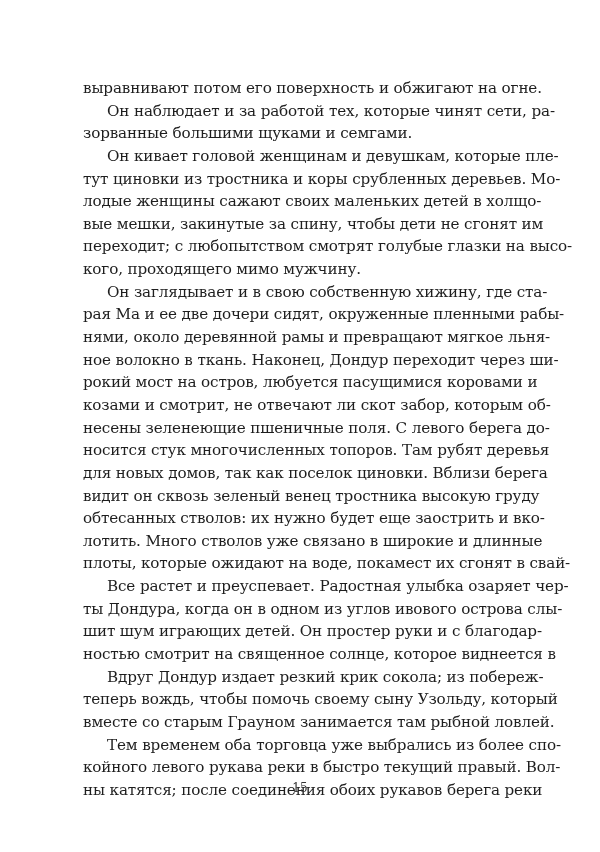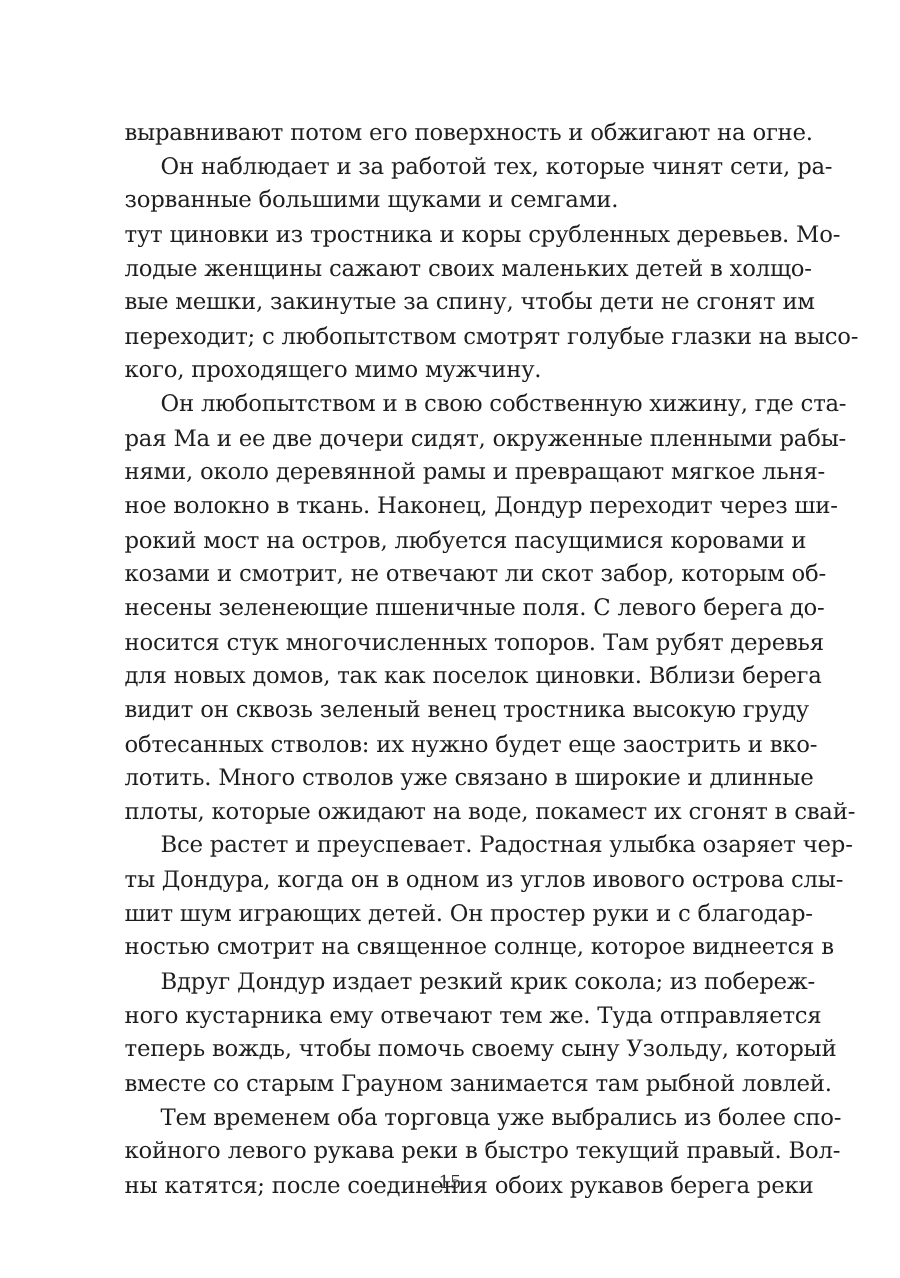--- a/index.html
+++ b/index.html
@@ -48,44 +48,44 @@
       color: #333333;
     }
   </style>
 </head>
 <body>
 
 <div class="page" id="page-body">
     <span class="line last">выравнивают потом его поверхность и обжигают на огне.</span>
     <span class="line indent">Он наблюдает и за работой тех, которые чинят сети, ра-</span>
     <span class="line last">зорванные большими щуками и семгами.</span>
+    <span class="line indent">Он кивает головой женщинам и девушкам, которые пле-</span>
     <span class="line">тут циновки из тростника и коры срубленных деревьев. Мо-</span>
     <span class="line">лодые женщины сажают своих маленьких детей в холщо-</span>
     <span class="line">вые мешки, закинутые за спину, чтобы дети не сгонят им</span>
     <span class="line">переходит; с любопытством смотрят голубые глазки на высо-</span>
     <span class="line last">кого, проходящего мимо мужчину.</span>
-    <span class="line indent">Он любопытством и в свою собственную хижину, где ста-</span>
+    <span class="line indent">Он заглядывает и в свою собственную хижину, где ста-</span>
     <span class="line">рая Ма и ее две дочери сидят, окруженные пленными рабы-</span>
     <span class="line">нями, около деревянной рамы и превращают мягкое льня-</span>
     <span class="line">ное волокно в ткань. Наконец, Дондур переходит через ши-</span>
     <span class="line">рокий мост на остров, любуется пасущимися коровами и</span>
     <span class="line">козами и смотрит, не отвечают ли скот забор, которым об-</span>
     <span class="line">несены зеленеющие пшеничные поля. С левого берега до-</span>
     <span class="line">носится стук многочисленных топоров. Там рубят деревья</span>
     <span class="line">для новых домов, так как поселок циновки. Вблизи берега</span>
     <span class="line">видит он сквозь зеленый венец тростника высокую груду</span>
     <span class="line">обтесанных стволов: их нужно будет еще заострить и вко-</span>
     <span class="line">лотить. Много стволов уже связано в широкие и длинные</span>
     <span class="line">плоты, которые ожидают на воде, покамест их сгонят в свай-</span>
     <span class="line indent">Все растет и преуспевает. Радостная улыбка озаряет чер-</span>
     <span class="line">ты Дондура, когда он в одном из углов ивового острова слы-</span>
     <span class="line">шит шум играющих детей. Он простер руки и с благодар-</span>
     <span class="line">ностью смотрит на священное солнце, которое виднеется в</span>
     <span class="line indent">Вдруг Дондур издает резкий крик сокола; из побереж-</span>
-    <span class="line">ного кустарника ему отвечают тем же. Туда отправляется</span>
     <span class="line">теперь вождь, чтобы помочь своему сыну Узольду, который</span>
     <span class="line last">вместе со старым Грауном занимается там рыбной ловлей.</span>
     <span class="line indent">Тем временем оба торговца уже выбрались из более спо-</span>
     <span class="line">койного левого рукава реки в быстро текущий правый. Вол-</span>
     <span class="line">ны катятся; после соединения обоих рукавов берега реки</span>
   </div>
 
 <div class="page-number">15</div>
 
 </body></html>

